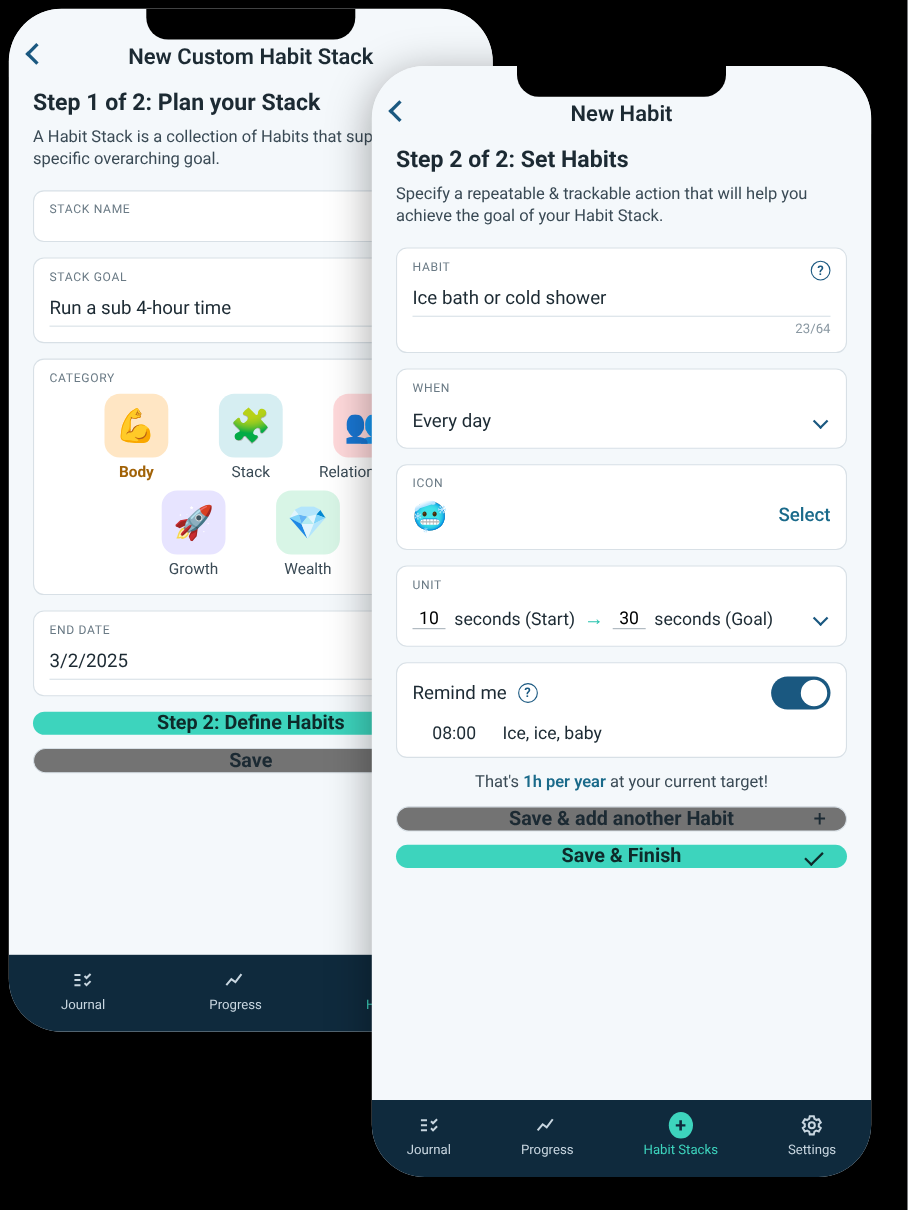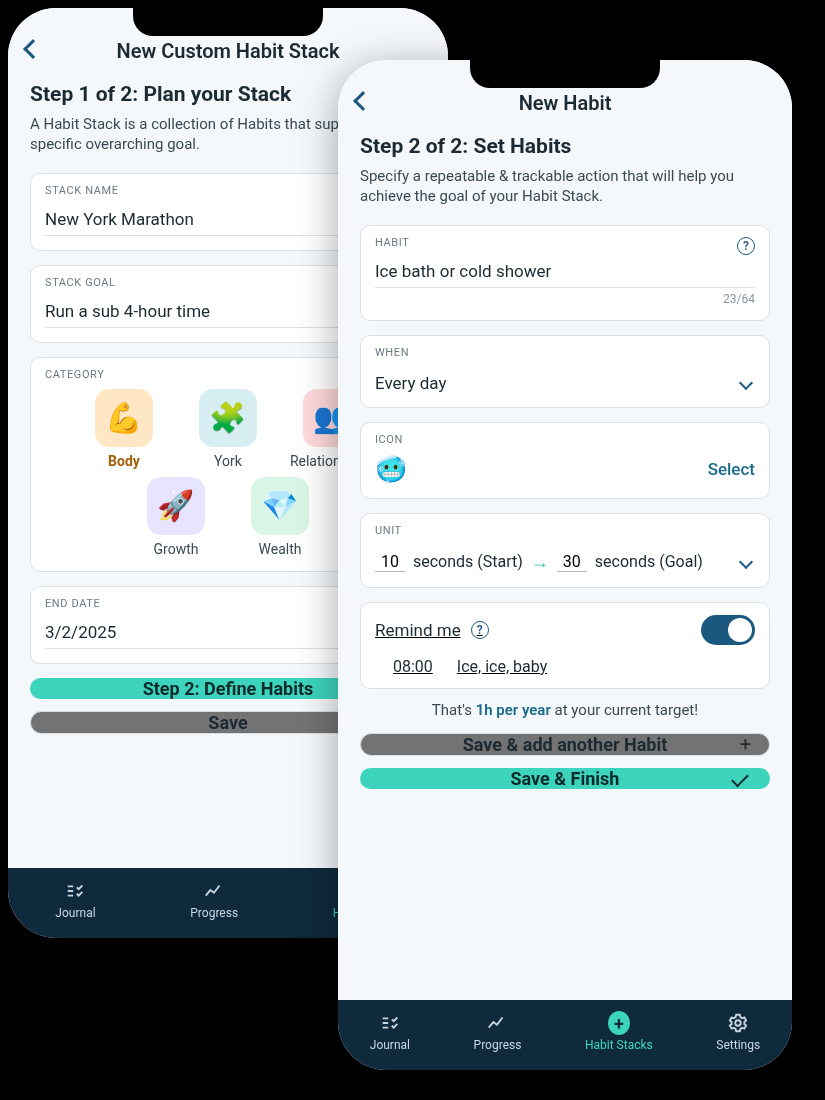--- a/index.html
+++ b/index.html
@@ -85,21 +85,21 @@
   .when-row { display: flex; justify-content: space-between; align-items: center; font-size: 17px; color: #1c2a33; padding-top: 6px; }
   .chevron-down {
     width: 10px; height: 10px; border-right: 2.5px solid #1a5880; border-bottom: 2.5px solid #1a5880;
     transform: rotate(45deg); margin-right: 4px;
   }
 
   .unit-row { display: flex; align-items: center; gap: 8px; font-size: 16px; color: #1c2a33; padding-top: 6px; }
   .unit-num { width: 30px; border: none; border-bottom: 1px solid #aab4bc; text-align: center; font-size: 16px; background: transparent; }
   .arrow-right { color: #2cc4b0; font-size: 18px; font-weight: 700; }
 
-  .remind-card { background:#fff; border:1px solid #d8e0e6; border-radius:10px; padding:12px 14px; margin-bottom:12px;text-decoration:underline; }
+  .remind-card { background:#fff; border:1px solid #d8e0e6; border-radius:10px; padding:12px 14px; margin-bottom:12px; }
   .remind-top { display:flex; justify-content:space-between; align-items:center; margin-bottom:12px; }
   .remind-left { display:flex; align-items:center; gap:10px; font-size:17px; color:#1c2a33; }
   .toggle {
     width: 54px; height: 30px; background:#1a5880; border-radius:15px; position:relative;
   }
   .toggle::after {
     content:""; position:absolute; right:3px; top:3px; width:24px; height:24px;
     background:#fff; border-radius:50%;
   }
   .remind-bottom { display:flex; gap:24px; padding-left:18px; font-size:16px; color:#1c2a33; }
@@ -144,38 +144,37 @@
     <span class="back-icon"></span>
     <span class="header-title">New Custom Habit Stack</span>
   </div>
 
   <div class="content">
     <div class="step-title">Step 1 of 2: Plan your Stack</div>
     <div class="step-desc">A Habit Stack is a collection of Habits that support a specific overarching goal.</div>
 
     <div class="card">
       <div class="card-label">STACK NAME</div>
-      <input class="card-input" value="New York Marathon" style="">
     </div>
 
     <div class="card">
       <div class="card-label">STACK GOAL</div>
       <input class="card-input" value="Run a sub 4-hour time" style="">
     </div>
 
     <div class="card">
       <div class="card-label">CATEGORY</div>
       <div class="cat-grid" id="cat-grid">
           <div class="cat-item selected">
             <div class="cat-icon-box" style="background:#ffe6c4">💪</div>
             <div class="cat-label">Body</div>
           </div>
           <div class="cat-item">
             <div class="cat-icon-box" style="background:#d6eef2">🧩</div>
-            <div class="cat-label">York</div>
+            <div class="cat-label">Stack</div>
           </div>
           <div class="cat-item">
             <div class="cat-icon-box" style="background:#ffd9db">👥</div>
             <div class="cat-label">Relationships</div>
           </div>
           <div class="cat-item">
             <div class="cat-icon-box" style="background:#e7e4ff">🚀</div>
             <div class="cat-label">Growth</div>
           </div>
           <div class="cat-item">

